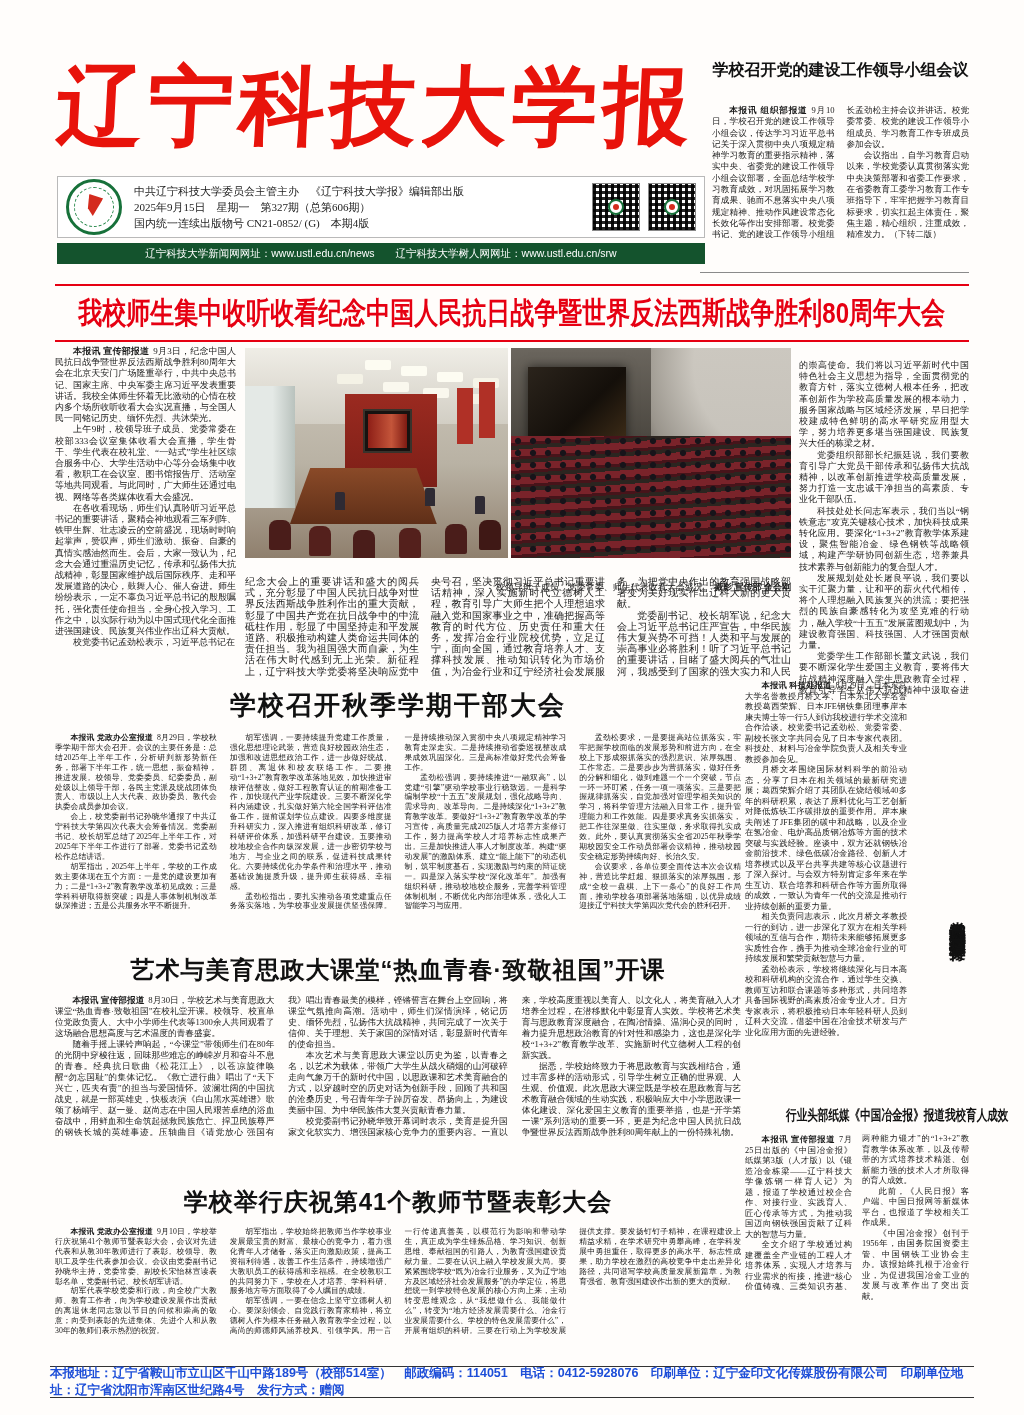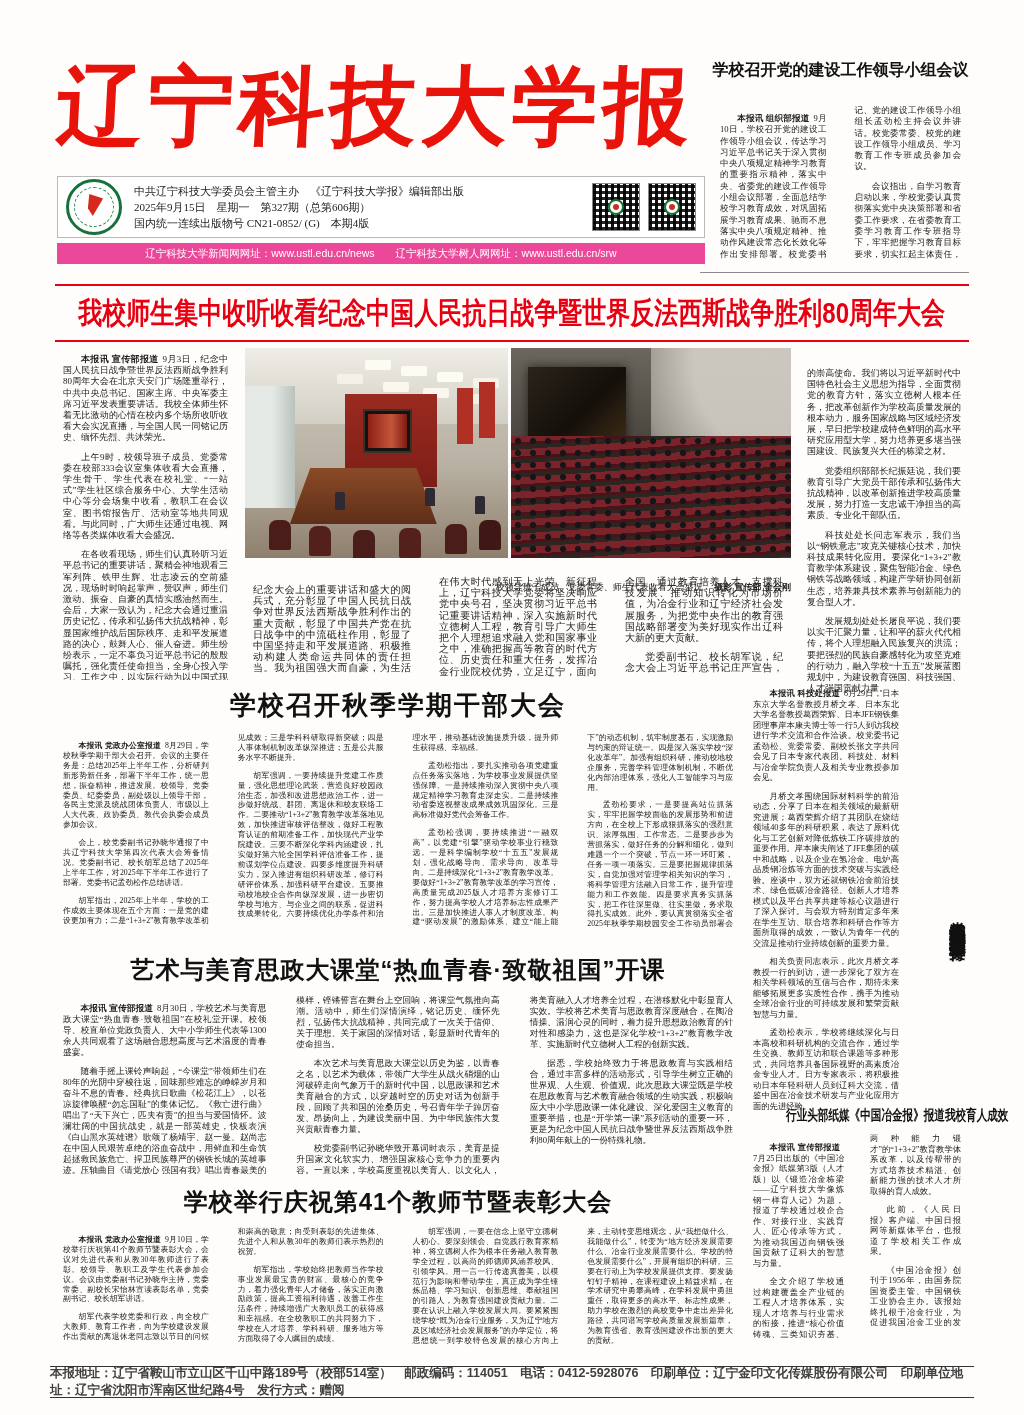--- a/index.html
+++ b/index.html
@@ -15,24 +15,24 @@
   .seal::after{content:"";position:absolute;inset:5px;border:1px dashed #2a8a4d;border-radius:50%;}
   .seal-mark{position:absolute;left:50%;top:24%;width:15px;height:22px;background:#d42b1e;
       transform:translateX(-50%) skewX(-14deg);clip-path:polygon(0 0,100% 20%,60% 100%,15% 65%);}
   .info-lines{display:flex;flex-direction:column;gap:3px;font-size:11px;line-height:13px;color:#222;}
   .qr-wrap{margin-left:auto;display:flex;gap:8px;}
   .qr{width:46px;height:46px;border:1px solid #888;position:relative;background:
       repeating-linear-gradient(0deg,rgba(0,0,0,.85) 0 3px,transparent 3px 6px),
       repeating-linear-gradient(90deg,#111 0 3px,#fff 3px 6px);}
   .qr i{position:absolute;inset:15px;background:#fff;border:2px solid #17713a;border-radius:50%;}
   .qr i::after{content:"";position:absolute;inset:3px;background:#d42b1e;border-radius:50%;}
-  .green-bar{position:absolute;left:57px;top:243px;width:648px;height:21px;background:#ec4899;
+  .green-bar{position:absolute;left:57px;top:243px;width:648px;height:21px;background:#14532d;
       color:#fff;font-size:10.5px;line-height:21px;text-align:center;font-family:"Liberation Sans",sans-serif;}
   
-  .art-body p{margin:8px;text-indent:2em;text-align:justify;}
+  .art-body p{margin:0;text-indent:2em;text-align:justify;}
   .lead-p b{font-family:"Liberation Sans",sans-serif;font-weight:bold;margin-right:4px;}
   .cont p:first-child{text-indent:0;}
   .sec-title{font-family:"Liberation Sans",sans-serif;font-weight:bold;text-align:center;color:#111;}
   
   .party{position:absolute;left:712px;top:60px;width:257px;height:212px;}
   .party .sec-title{font-size:16px;white-space:nowrap;letter-spacing:0;}
   .party .art-body{margin-top:24px;height:160px;column-count:2;column-gap:12px;
       font-size:8.6px;line-height:11.3px;overflow:hidden;}
   .rule-right{position:absolute;left:700px;top:272px;width:269px;height:1px;background:#8a8a8a;}
   
@@ -97,21 +97,21 @@
   
   .metal{position:absolute;left:745px;top:1106px;width:224px;height:252px;}
   .metal .sec-title{white-space:nowrap;font-size:14.5px;}
   .metal .sec-title span{display:inline-block;transform:scaleX(0.73);transform-origin:center;}
   .metal .art-body{margin-top:9px;height:214px;column-count:2;column-gap:10px;
       font-size:8.3px;line-height:10.5px;overflow:hidden;}
   
   .footer{position:absolute;left:50px;top:1366px;width:924px;height:30px;
       border-top:1.5px solid #333;border-bottom:1.5px solid #333;
       display:flex;align-items:center;justify-content:center;
-      font-family:"Liberation Sans",sans-serif;font-weight:bold;font-size:12.5px;color:#404040;}
+      font-family:"Liberation Sans",sans-serif;font-weight:bold;font-size:12.5px;color:#1d4ed8;}
 </style>
 </head>
 <body>
 
 <div class="page">
 
   <div class="masthead-title">辽宁科技大学报</div>
 
   <div class="info-box">
     <div class="seal">

